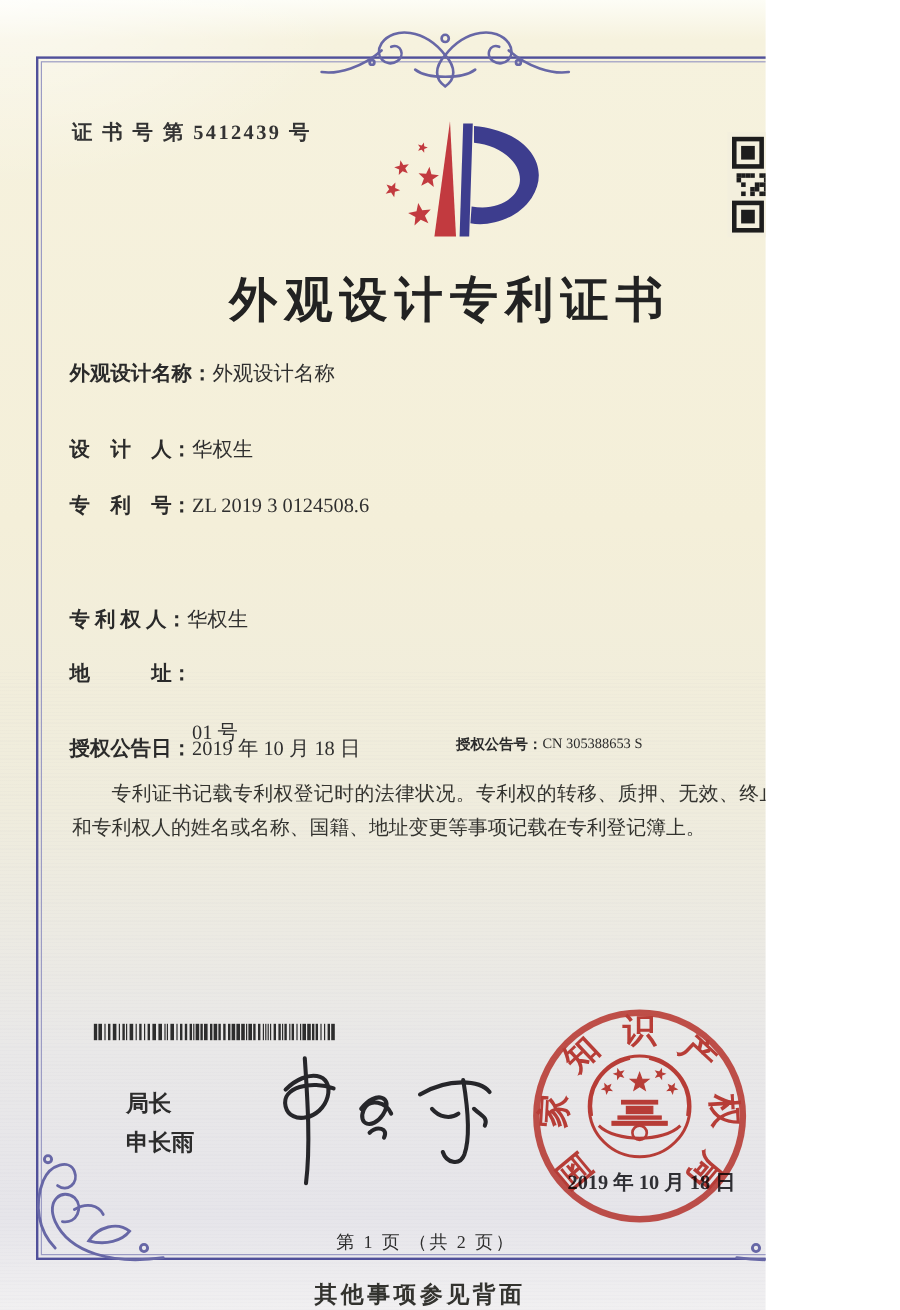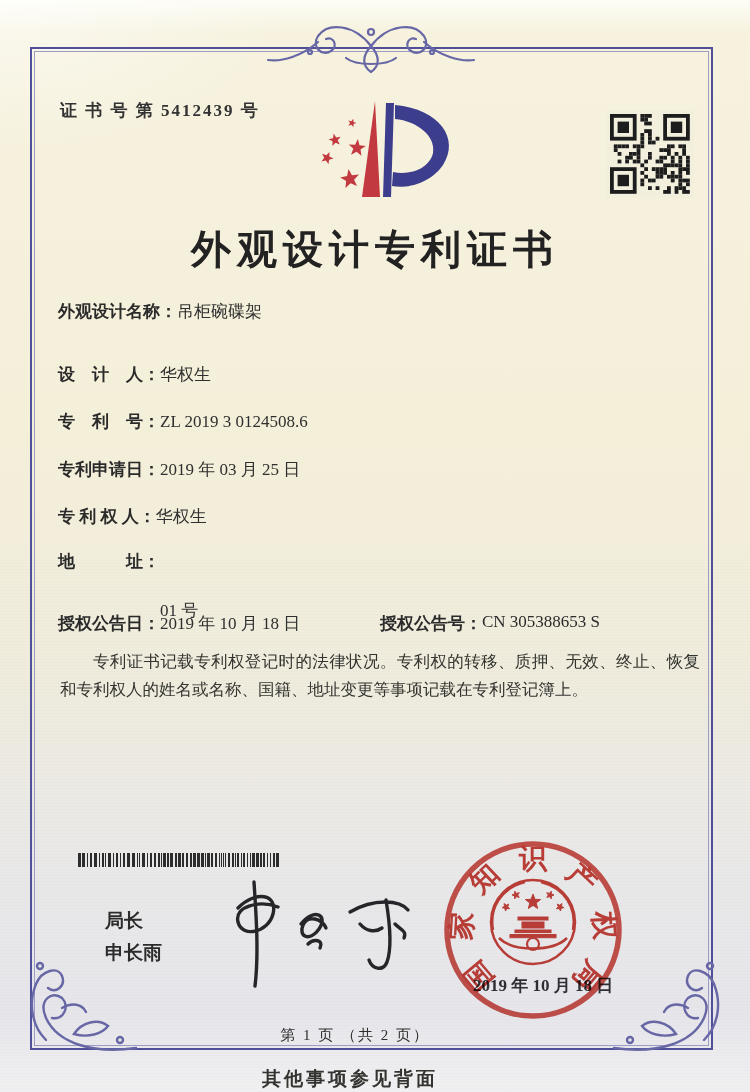--- a/index.html
+++ b/index.html
@@ -1,34 +1,34 @@
 <!DOCTYPE html>
 <html><head>
 <meta charset="utf-8">
 <style>
   html,body{margin:0;padding:0;}
-  .page{position:relative;width:750px;height:1092px;overflow:hidden;
+  .page{position:relative;width:638px;height:1092px;overflow:hidden;
     font-family:"Liberation Serif","DejaVu Serif",serif;color:#2b2b2b;
     background:linear-gradient(180deg,#fdfdf6 0%,#f6f2de 3%,#f4efd9 40%,#efecdd 62%,#e9e8e8 80%,#e6e5ea 93%,#f1f0f1 100%);}
   .edge-light{position:absolute;inset:0;pointer-events:none;
     background:radial-gradient(420px 220px at 0% 0%,rgba(255,255,255,.55),rgba(255,255,255,0) 70%);}
   .texture{position:absolute;left:0;right:0;top:560px;bottom:0;opacity:.5;pointer-events:none;
     background:repeating-linear-gradient(0deg,rgba(130,130,160,.05) 0 1px,transparent 1px 3px);}
   .frame{position:absolute;left:30px;top:47px;width:683px;height:1003px;
     border:2px solid #50509a;box-sizing:border-box;}
   .frame-inner{position:absolute;inset:2px;border:1px solid #9b9bc4;}
   .cert-number{position:absolute;left:60px;top:99px;font-size:17px;letter-spacing:2px;font-weight:600;color:#333;}
   .title{position:absolute;left:0;width:750px;top:222px;text-align:center;
     font-size:40px;font-weight:700;letter-spacing:6px;color:#222;}
   .field{position:absolute;left:58px;display:flex;font-size:17px;line-height:1.45;}
   .field .lab{white-space:pre;font-weight:700;color:#2a2a2a;}
   .field .val{white-space:pre-wrap;color:#2f2f2f;}
   .f1{top:300px}.f2{top:363px}.f3{top:410px}.f4{top:458px}.f5{top:505px}
   .f6{top:550px;max-width:640px}.f7{top:612px}
-  .f8{position:absolute;left:380px;top:612px;display:flex;font-size:17px;}
+  .f8{position:absolute;left:380px;top:612px;display:flex;font-size:12px;}
   .f8 .lab{white-space:pre;font-weight:700}.f8 .val{white-space:pre}
   .paras{position:absolute;left:60px;top:648px;width:640px;font-size:16.5px;
     line-height:27.5px;text-align:justify;color:#33332f;}
   .paras p{margin:0;text-indent:2em;}
   .barcode{position:absolute;left:78px;top:853px;}
   .signer{position:absolute;left:84px;top:905px;font-family:"Liberation Sans","DejaVu Sans",sans-serif;
     font-weight:700;font-size:19px;color:#2c2c2c;line-height:32px;margin-left:21px;}
   .signature{position:absolute;left:198px;top:872px;}
   .seal-date{position:absolute;left:458px;top:974px;width:170px;text-align:center;
     font-size:17px;font-weight:600;color:#2e2e33;z-index:1;white-space:pre;}
@@ -228,33 +228,29 @@
         <rect x="68.6" y="80" width="3.8" height="3.8"></rect>
         <rect x="76.2" y="80" width="3.8" height="3.8"></rect>
         <rect x="80" y="80" width="3.8" height="3.8"></rect>
       </g>
   </svg>
 
   <div class="title">外观设计专利证书</div>
 
   <div class="field f1">
     <span class="lab">外观设计名称：</span>
-    <span class="val">吊柜碗碟架</span>
+    <span class="val">外观设计名称</span>
   </div>
   <div class="field f2">
     <span class="lab">设　计　人：</span>
     <span class="val">华权生</span>
   </div>
   <div class="field f3">
     <span class="lab">专　利　号：</span>
     <span class="val">ZL 2019 3 0124508.6</span>
-  </div>
-  <div class="field f4">
-    <span class="lab">专利申请日：</span>
-    <span class="val">2019 年 03 月 25 日</span>
   </div>
   <div class="field f5">
     <span class="lab">专 利 权 人：</span>
     <span class="val">华权生</span>
   </div>
   <div class="field f6">
     <span class="lab">地　　　址：</span>
     <span class="val">
       <div>01 号</div>
     </span>

